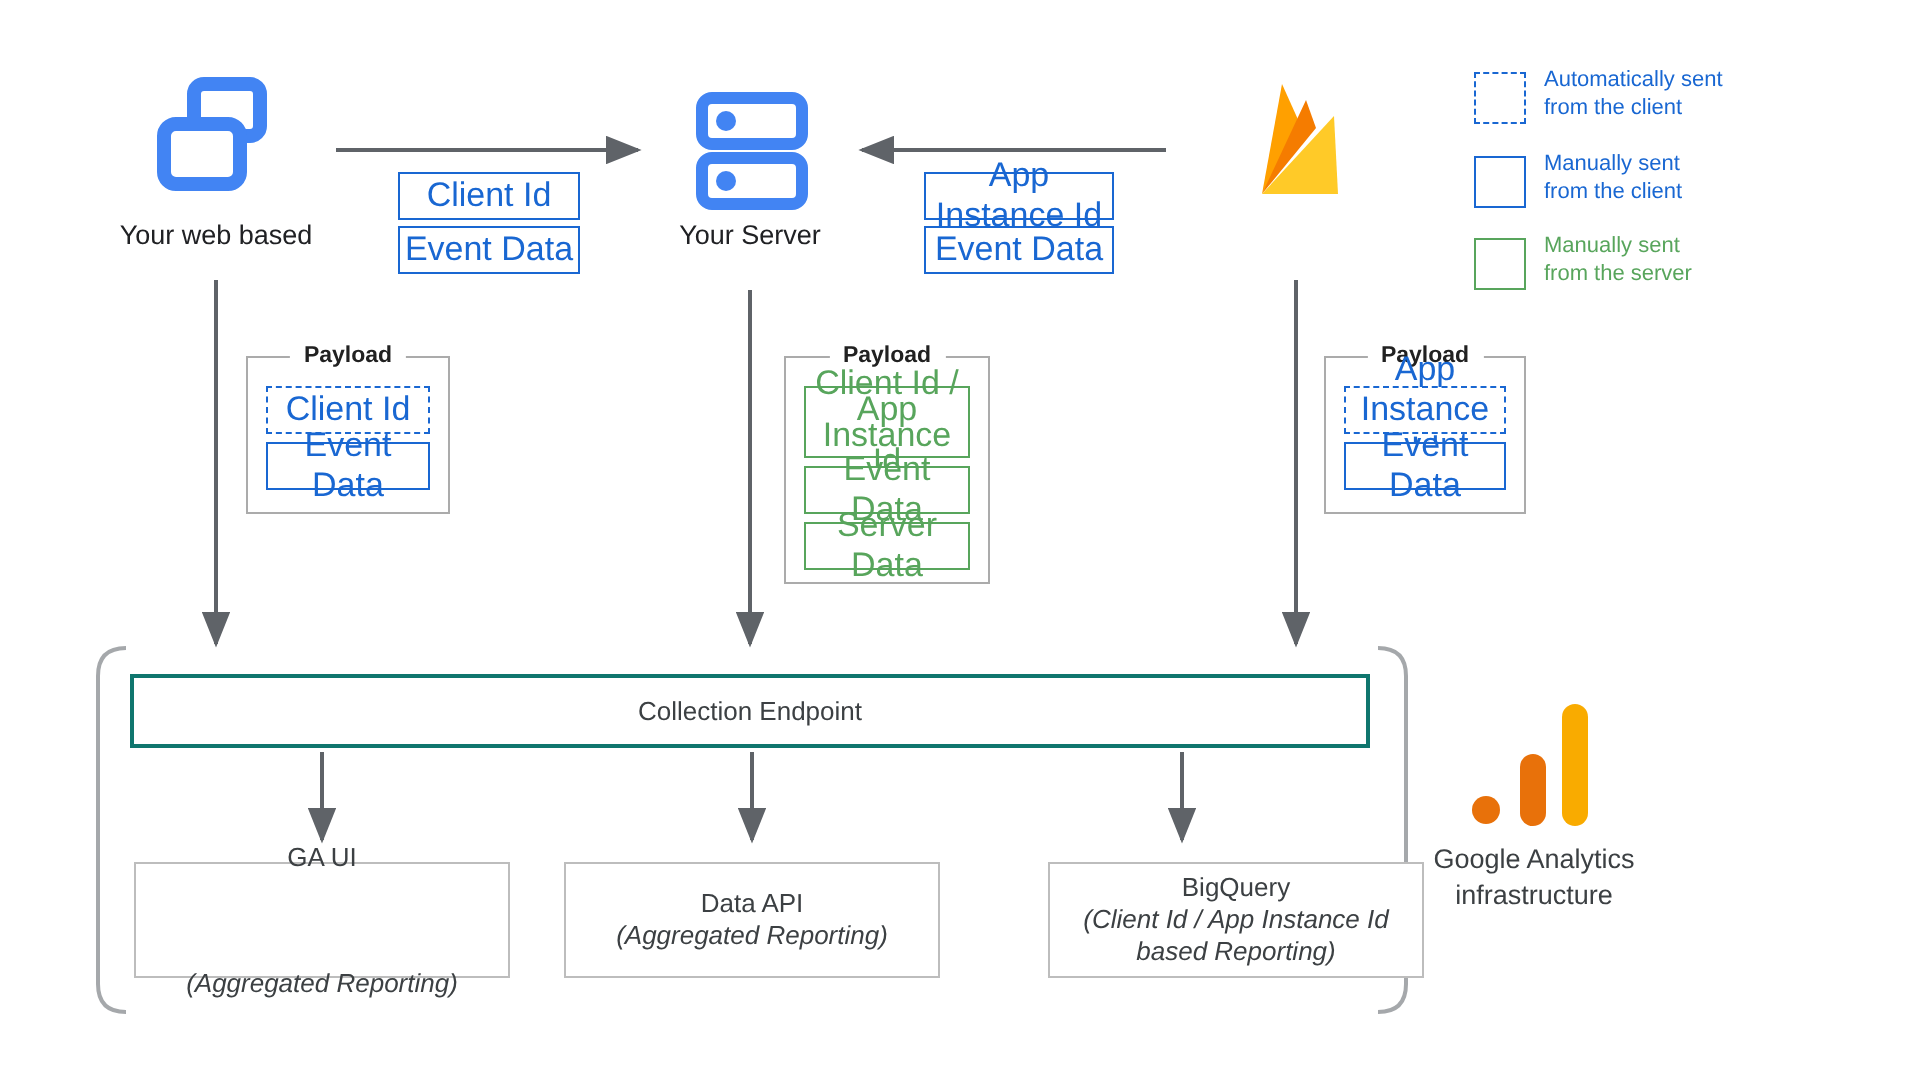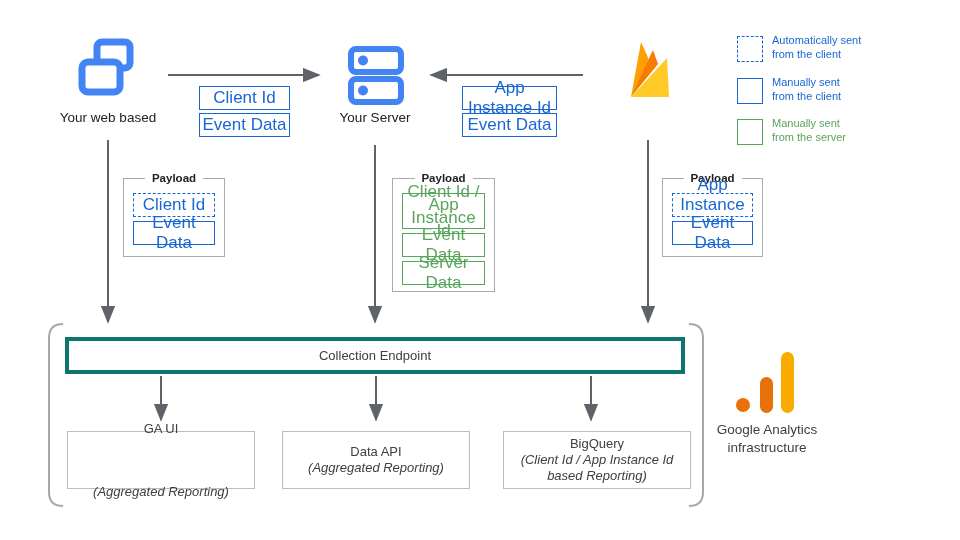--- a/index.html
+++ b/index.html
@@ -34,21 +34,21 @@
   .swatch { position:absolute; width:26px; height:26px; box-sizing:border-box;
     border:1.5px solid #1967D2; background:#fff; }
   .swatch.dashed { border-style:dashed; }
   .swatch.green { border-color:#58A55C; }
   .legend-text { position:absolute; font-size:11px; line-height:13.5px;
     color:#1967D2; white-space:pre-line; }
   .legend-text.green { color:#58A55C; }
 
   .endpoint {
     position:absolute; left:65px; top:337px; width:620px; height:37px;
-    box-sizing:border-box; border:4px solid #0f766e; background:#fff;
+    box-sizing:border-box; border:2px solid #0f766e; background:#fff;
     display:flex; align-items:center; justify-content:center;
     font-size:13px; color:#3C4043;
   }
   .bigbox {
     position:absolute; top:431px; width:188px; height:58px; box-sizing:border-box;
     border:1px solid #BDBDBD; background:#fff;
     display:flex; flex-direction:column; align-items:center; justify-content:center;
     font-size:13px; color:#3C4043; line-height:16px; text-align:center;
   }
   .bigbox .sub { font-style:italic; white-space:pre-line; }
@@ -141,21 +141,21 @@
   <div class="endpoint">Collection Endpoint</div>
 
   <div class="bigbox" style="left:67px;gap:47px;">
     <div>GA UI</div>
     <div class="sub">(Aggregated Reporting)</div>
   </div>
   <div class="bigbox" style="left:282px;">
     <div>Data API</div>
     <div class="sub">(Aggregated Reporting)</div>
   </div>
-  <div class="bigbox" style="left:503px;">
+  <div class="bigbox" style="left:524px;">
     <div>BigQuery</div>
     <div class="sub">(Client Id / App Instance Id
 based Reporting)</div>
   </div>
 
   <svg class="icon" style="left:734px;top:349px;" width="62" height="66" viewBox="0 0 62 66">
     <rect x="47" y="3" width="13" height="61" rx="6.5" fill="#F9AB00"></rect>
     <rect x="26" y="28" width="13" height="36" rx="6.5" fill="#E8710A"></rect>
     <circle cx="9" cy="56" r="7" fill="#E8710A"></circle>
   </svg>

